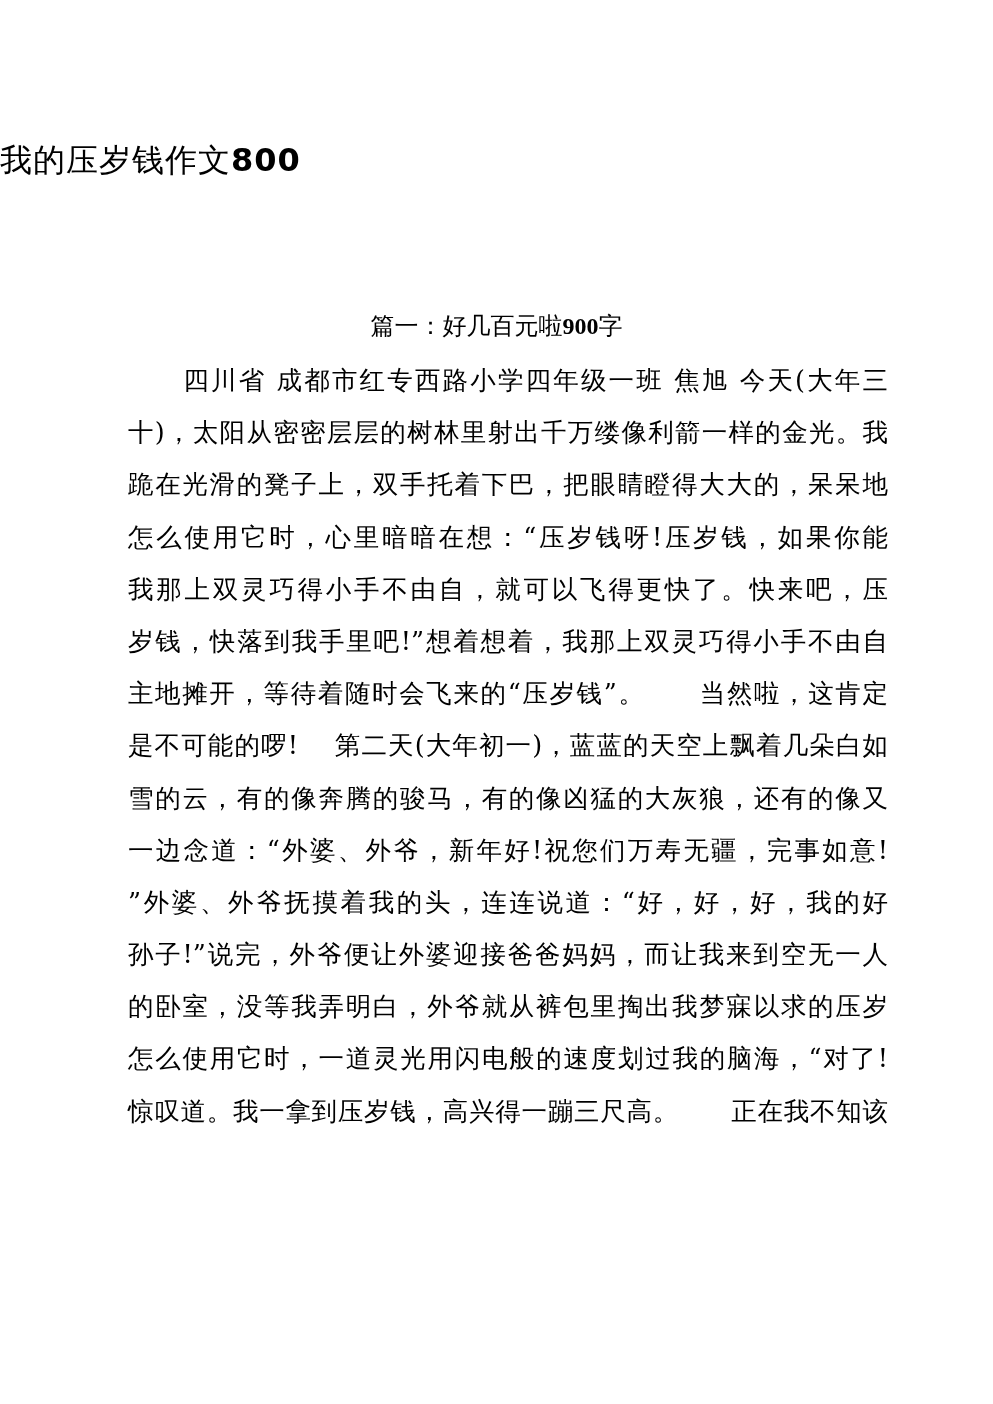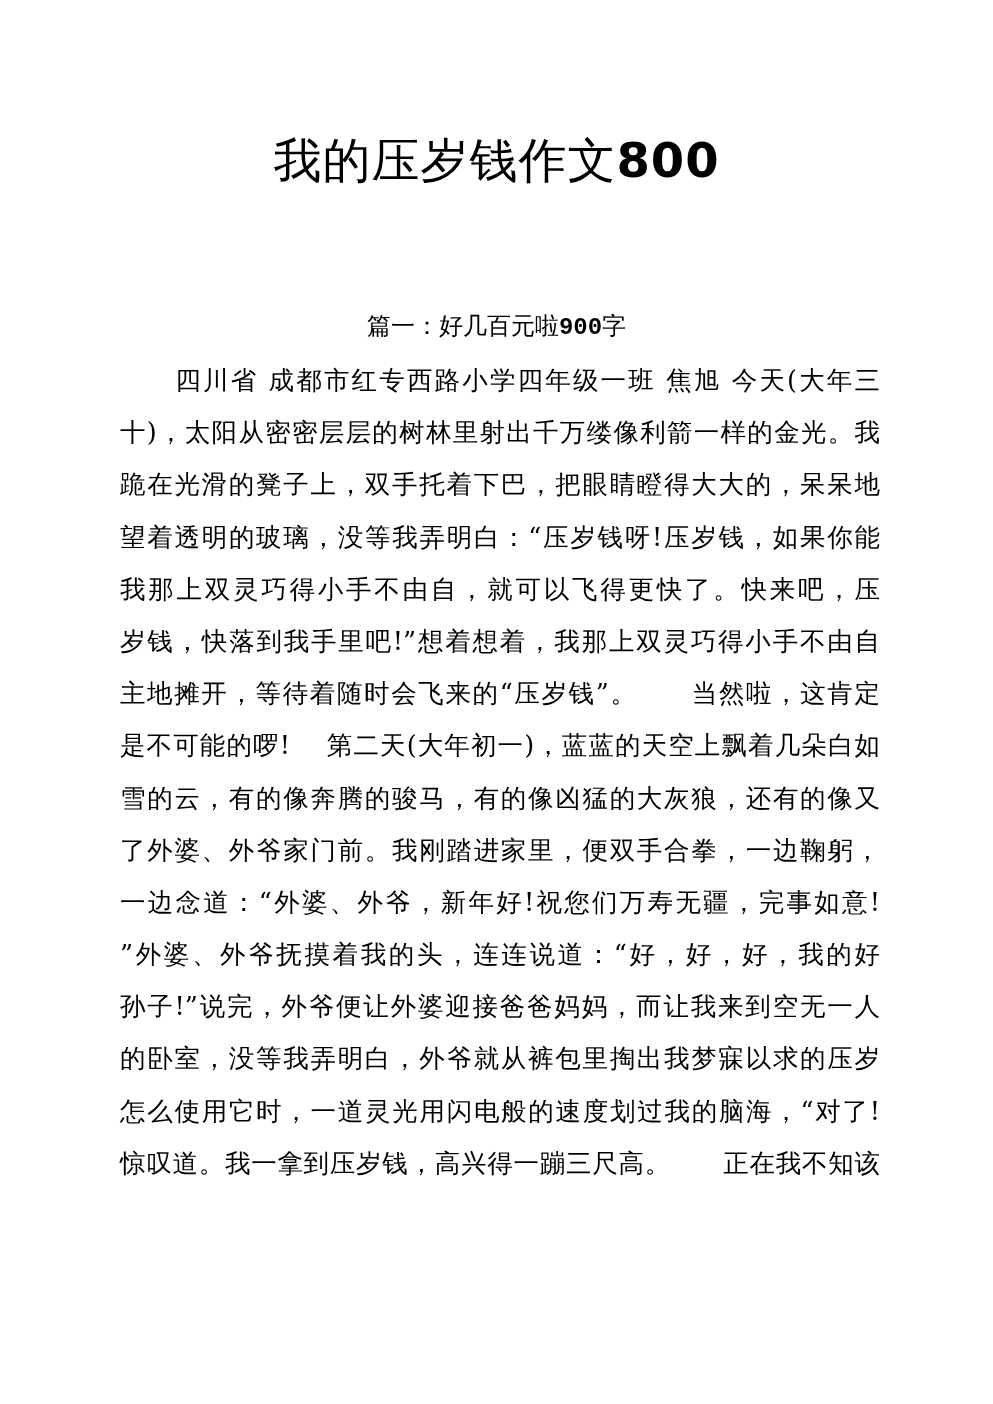--- a/index.html
+++ b/index.html
@@ -1,44 +1,43 @@
 <!DOCTYPE html>
 <html><head>
   <meta charset="utf-8">
   <style>
     html, body { margin: 0; padding: 0; background: #ffffff; }
     body { width: 993px; height: 1404px; position: relative; overflow: hidden;
       font-family: "DejaVu Serif", "Liberation Serif", serif; color: #000; }
-    .title { position: absolute; left: 0; right: 0; top: 134px; text-align: center;
-      font-size: 48px; line-height: 52px; letter-spacing: 1px; }
+    .title { position: absolute; left: 0; right: 0; top: 134px; 
+      font-size: 32px; line-height: 52px; letter-spacing: 1px; }
     .title .num { font-family: "DejaVu Sans", "Liberation Sans", sans-serif; font-weight: bold; }
     .subtitle { position: absolute; left: 0; right: 0; top: 308px; text-align: center;
       font-size: 24px; line-height: 36px; }
-    .subtitle .num { font-family: Liberation Mono, monospace; font-weight: bold; }
-    .body { position: absolute; left: 120px; width: 760px; top: 358px; }
+    .subtitle .num { font-family: Liberation Serif, serif; font-weight: bold; }
+    .body { position: absolute; left: 128px; width: 760px; top: 358px; }
     .line { height: 52.2px; line-height: 44px; font-size: 25.5px; white-space: nowrap;
       text-align: justify; text-align-last: justify; overflow: visible; }
   </style>
 </head>
 <body>
 
 <div class="title"><span>我的压岁钱作文</span><span class="num">800</span></div>
 
 <div class="subtitle"><span>篇一：好几百元啦</span><span class="num">900</span><span>字</span></div>
 
 <div class="body">
   <div class="line">　　四川省  成都市红专西路小学四年级一班  焦旭    今天(大年三</div>
   <div class="line">十)，太阳从密密层层的树林里射出千万缕像利箭一样的金光。我</div>
   <div class="line">跪在光滑的凳子上，双手托着下巴，把眼睛瞪得大大的，呆呆地</div>
-  <div class="line">望着透明的玻璃，没等我弄明白：“压岁钱呀!压岁钱，如果你能</div>
+  <div class="line">怎么使用它时，心里暗暗在想：“压岁钱呀!压岁钱，如果你能</div>
   <div class="line">我那上双灵巧得小手不由自，就可以飞得更快了。快来吧，压</div>
   <div class="line">岁钱，快落到我手里吧!”想着想着，我那上双灵巧得小手不由自</div>
   <div class="line">主地摊开，等待着随时会飞来的“压岁钱”。　　当然啦，这肯定</div>
   <div class="line">是不可能的啰!　 第二天(大年初一)，蓝蓝的天空上飘着几朵白如</div>
   <div class="line">雪的云，有的像奔腾的骏马，有的像凶猛的大灰狼，还有的像又</div>
-  <div class="line">了外婆、外爷家门前。我刚踏进家里，便双手合拳，一边鞠躬，</div>
   <div class="line">一边念道：“外婆、外爷，新年好!祝您们万寿无疆，完事如意!</div>
   <div class="line">”外婆、外爷抚摸着我的头，连连说道：“好，好，好，我的好</div>
   <div class="line">孙子!”说完，外爷便让外婆迎接爸爸妈妈，而让我来到空无一人</div>
   <div class="line">的卧室，没等我弄明白，外爷就从裤包里掏出我梦寐以求的压岁</div>
   <div class="line">怎么使用它时，一道灵光用闪电般的速度划过我的脑海，“对了!</div>
   <div class="line">惊叹道。我一拿到压岁钱，高兴得一蹦三尺高。　　正在我不知该</div>
 </div>
 
 </body></html>

